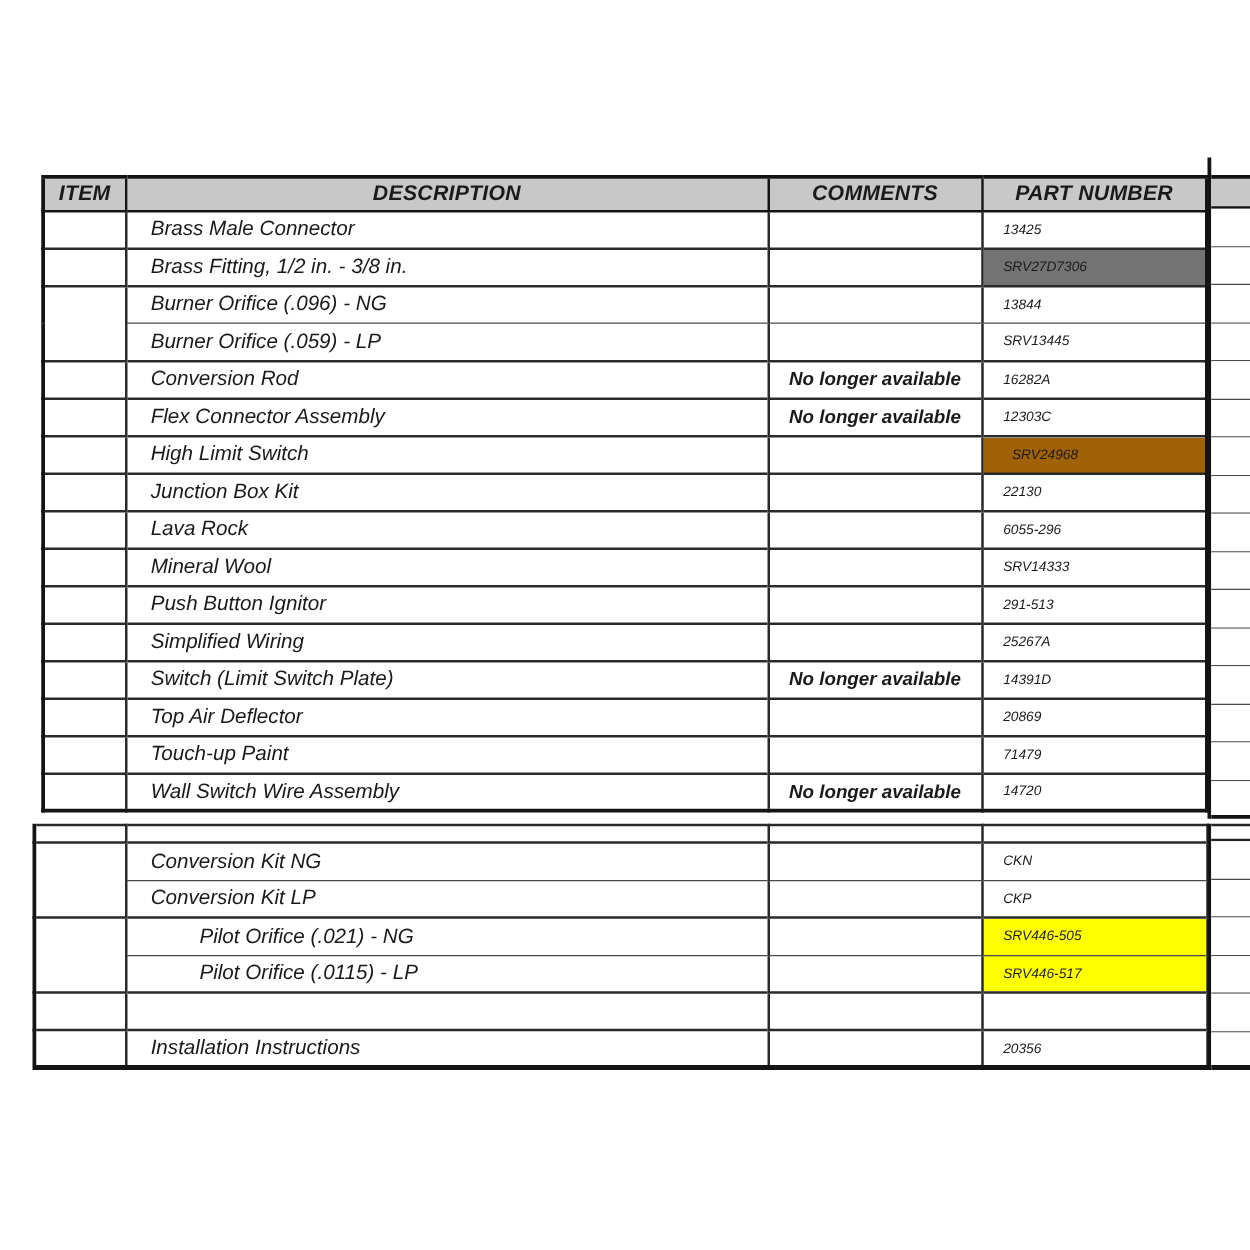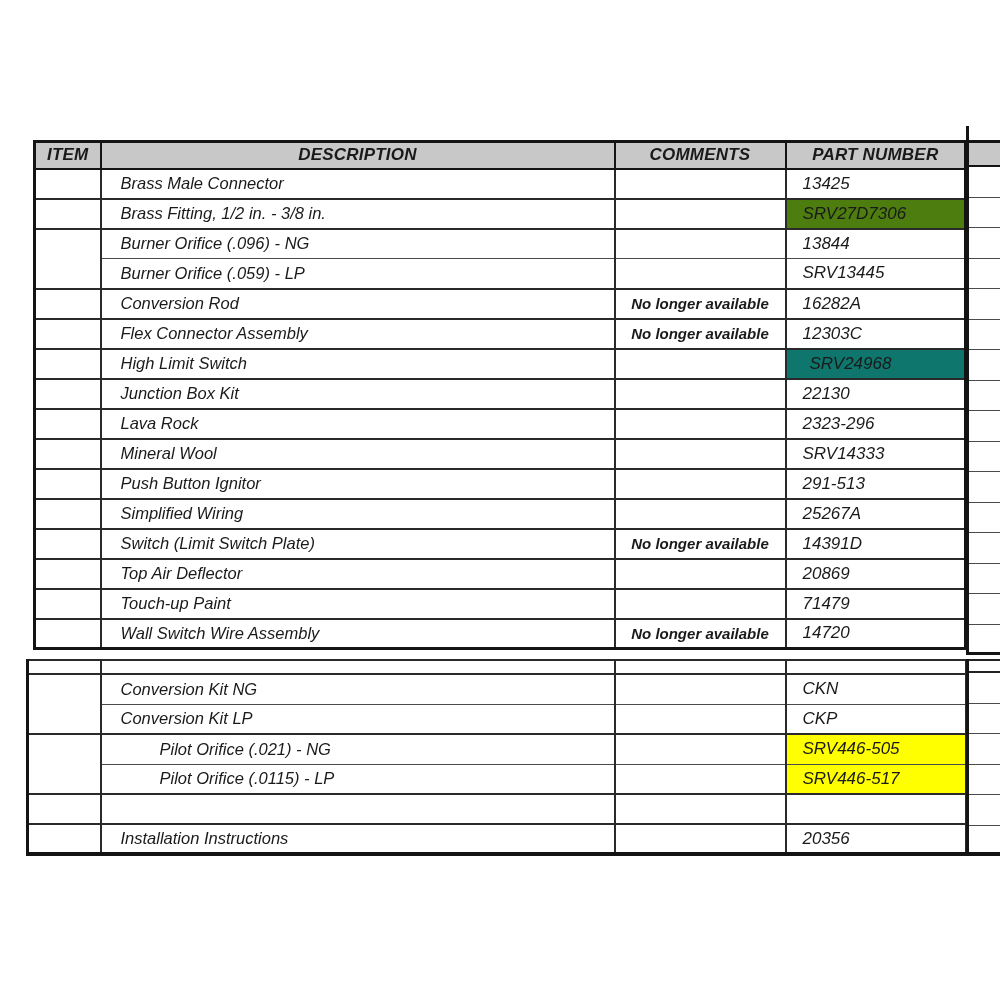--- a/index.html
+++ b/index.html
@@ -22,21 +22,21 @@
   #t1 thead tr{height:27px;}
   #t1 tbody tr,#t2 tbody tr{height:30px;}
   #t2 tr.nr{height:14px;}
 
   td{border-left:2px solid #2a2a2a;border-right:2px solid #2a2a2a;}
   tr.gs td{border-top:2px solid #2a2a2a;}
   tr.cont td{border-top:1px solid #4a4a4a;}
 
   td.desc{font-size:16.5px;padding-left:19px;}
   td.desc.indent{padding-left:58px;}
-  td.part{font-size:17px;padding-left:16px;}
+  td.part{font-size:11px;padding-left:16px;}
   td.com{font-size:15px;font-weight:bold;text-align:center;}
   td.item{}
 
   
   .sliver{position:absolute;left:966px;width:34px;border-left:3px solid #141414;}
   #sliver1{top:140px;}
   #sliver2{top:659px;}
   .sl-hdr{box-sizing:border-box;height:27px;background:#c8c8c8;border-top:3px solid #141414;border-bottom:2px solid #141414;}
   .sl-row{box-sizing:border-box;height:30.5px;border-bottom:1px solid #4a4a4a;background:#fff;}
   .sl-row.thin{height:14px;border-bottom:2px solid #232323;border-top:2px solid #232323;}
@@ -68,21 +68,21 @@
       <tr class="gs">
         <td class="item"></td>
         <td class="desc">Brass Male Connector</td>
         <td class="com"></td>
         <td class="part">13425</td>
       </tr>
       <tr class="gs">
         <td class="item"></td>
         <td class="desc">Brass Fitting, 1/2 in. - 3/8 in.</td>
         <td class="com"></td>
-        <td class="part" style="background-color: #4d7c0f;">SRV27D7306</td>
+        <td class="part" style="background-color: #737373;">SRV27D7306</td>
       </tr>
       <tr class="gs">
         <td class="item" rowspan="2"></td>
         <td class="desc">Burner Orifice (.096) - NG</td>
         <td class="com"></td>
         <td class="part">13844</td>
       </tr>
       <tr class="cont">
         <td class="desc">Burner Orifice (.059) - LP</td>
         <td class="com"></td>
@@ -97,33 +97,33 @@
       <tr class="gs">
         <td class="item"></td>
         <td class="desc">Flex Connector Assembly</td>
         <td class="com">No longer available</td>
         <td class="part">12303C</td>
       </tr>
       <tr class="gs">
         <td class="item"></td>
         <td class="desc">High Limit Switch</td>
         <td class="com"></td>
-        <td class="part" style="background-color: #0f766e; padding-left: 23px;">SRV24968</td>
+        <td class="part" style="background-color: #a16207; padding-left: 23px;">SRV24968</td>
       </tr>
       <tr class="gs">
         <td class="item"></td>
         <td class="desc">Junction Box Kit</td>
         <td class="com"></td>
         <td class="part">22130</td>
       </tr>
       <tr class="gs">
         <td class="item"></td>
         <td class="desc">Lava Rock</td>
         <td class="com"></td>
-        <td class="part">2323-296</td>
+        <td class="part">6055-296</td>
       </tr>
       <tr class="gs">
         <td class="item"></td>
         <td class="desc">Mineral Wool</td>
         <td class="com"></td>
         <td class="part">SRV14333</td>
       </tr>
       <tr class="gs">
         <td class="item"></td>
         <td class="desc">Push Button Ignitor</td>

